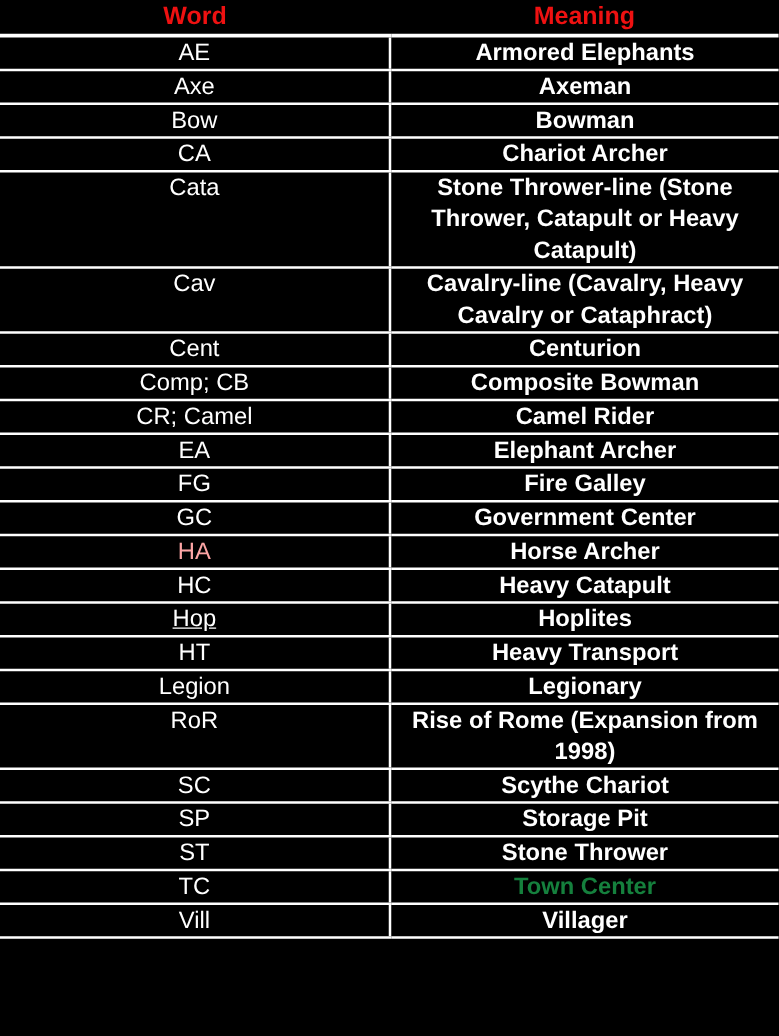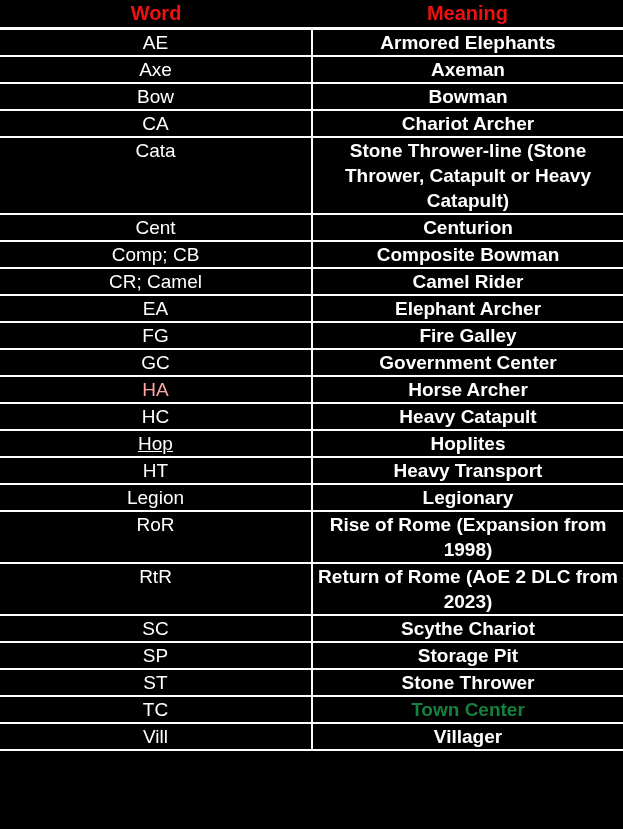--- a/index.html
+++ b/index.html
@@ -80,20 +80,25 @@
         <td class="word" style="color: rgb(255, 255, 255);">CA</td>
         <td class="meaning" style="color: rgb(255, 255, 255);">Chariot Archer</td>
       </tr>
       <tr>
         <td class="word" style="color: rgb(255, 255, 255);">Cata</td>
         <td class="meaning" style="color: rgb(255, 255, 255);">Stone Thrower-line (Stone
 Thrower, Catapult or Heavy
 Catapult)</td>
       </tr>
       <tr>
+        <td class="word" style="color: rgb(255, 255, 255);">Cav</td>
+        <td class="meaning" style="color: rgb(255, 255, 255);">Cavalry-line (Cavalry, Heavy
+Cavalry or Cataphract)</td>
+      </tr>
+      <tr>
         <td class="word" style="color: rgb(255, 255, 255);">Cent</td>
         <td class="meaning" style="color: rgb(255, 255, 255);">Centurion</td>
       </tr>
       <tr>
         <td class="word" style="color: rgb(255, 255, 255);">Comp; CB</td>
         <td class="meaning" style="color: rgb(255, 255, 255);">Composite Bowman</td>
       </tr>
       <tr>
         <td class="word" style="color: rgb(255, 255, 255);">CR; Camel</td>
         <td class="meaning" style="color: rgb(255, 255, 255);">Camel Rider</td>
@@ -129,25 +134,20 @@
       <tr>
         <td class="word" style="color: rgb(255, 255, 255);">Legion</td>
         <td class="meaning" style="color: rgb(255, 255, 255);">Legionary</td>
       </tr>
       <tr>
         <td class="word" style="color: rgb(255, 255, 255);">RoR</td>
         <td class="meaning" style="color: rgb(255, 255, 255);">Rise of Rome (Expansion from
 1998)</td>
       </tr>
       <tr>
-        <td class="word" style="color: rgb(255, 255, 255);">RtR</td>
-        <td class="meaning" style="color: rgb(255, 255, 255);">Return of Rome (AoE 2 DLC from
-2023)</td>
-      </tr>
-      <tr>
         <td class="word" style="color: rgb(255, 255, 255);">SC</td>
         <td class="meaning" style="color: rgb(255, 255, 255);">Scythe Chariot</td>
       </tr>
       <tr>
         <td class="word" style="color: rgb(255, 255, 255);">SP</td>
         <td class="meaning" style="color: rgb(255, 255, 255);">Storage Pit</td>
       </tr>
       <tr>
         <td class="word" style="color: rgb(255, 255, 255);">ST</td>
         <td class="meaning" style="color: rgb(255, 255, 255);">Stone Thrower</td>

